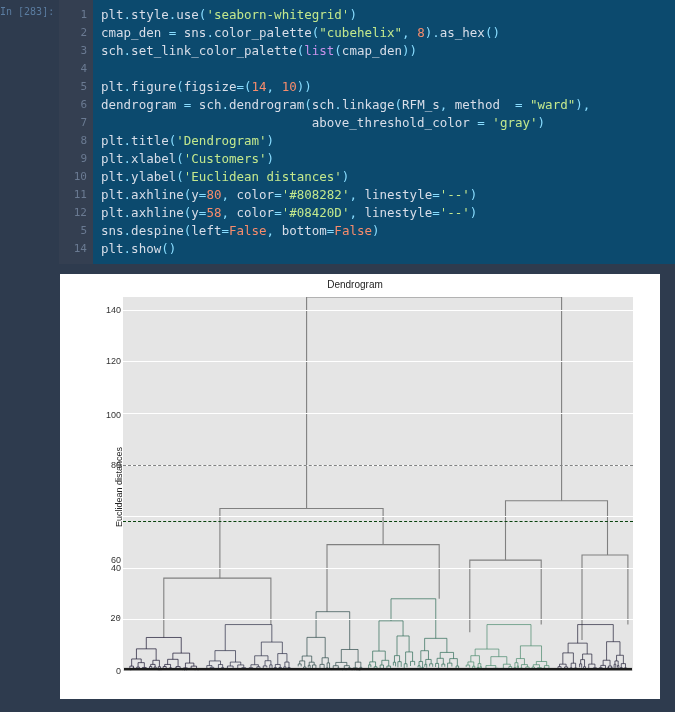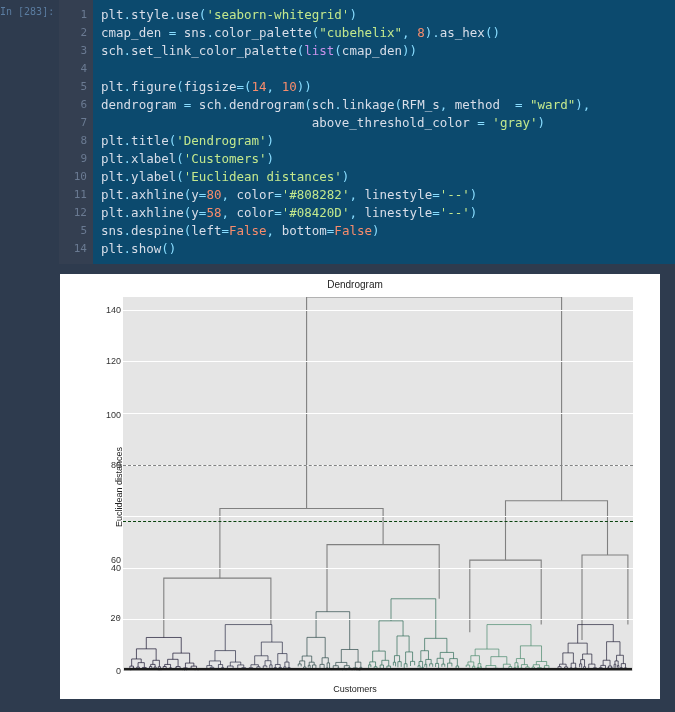--- a/index.html
+++ b/index.html
@@ -55,21 +55,20 @@
       <div class="gutter-line">14</div>
     </div>
   <div class="code" id="code"><div>plt<span class="pyk">.</span>style<span class="pyk">.</span>use<span class="pyk">(</span><span class="str">'seaborn-whitegrid'</span><span class="pyk">)</span></div><div>cmap_den <span class="pyk">=</span> sns<span class="pyk">.</span>color_palette<span class="pyk">(</span><span class="str">"cubehelix"</span><span class="pyk">,</span> <span class="num">8</span><span class="pyk">)</span><span class="pyk">.</span>as_hex<span class="pyk">()</span></div><div>sch<span class="pyk">.</span>set_link_color_palette<span class="pyk">(</span><span class="kw">list</span><span class="pyk">(</span>cmap_den<span class="pyk">))</span></div><div>&nbsp;</div><div>plt<span class="pyk">.</span>figure<span class="pyk">(</span>figsize<span class="pyk">=(</span><span class="num">14</span><span class="pyk">,</span> <span class="num">10</span><span class="pyk">))</span></div><div>dendrogram <span class="pyk">=</span> sch<span class="pyk">.</span>dendrogram<span class="pyk">(</span>sch<span class="pyk">.</span>linkage<span class="pyk">(</span>RFM_s<span class="pyk">,</span> method  <span class="pyk">=</span> <span class="str">"ward"</span><span class="pyk">),</span></div><div>                            above_threshold_color <span class="pyk">=</span> <span class="str">'gray'</span><span class="pyk">)</span></div><div>plt<span class="pyk">.</span>title<span class="pyk">(</span><span class="str">'Dendrogram'</span><span class="pyk">)</span></div><div>plt<span class="pyk">.</span>xlabel<span class="pyk">(</span><span class="str">'Customers'</span><span class="pyk">)</span></div><div>plt<span class="pyk">.</span>ylabel<span class="pyk">(</span><span class="str">'Euclidean distances'</span><span class="pyk">)</span></div><div>plt<span class="pyk">.</span>axhline<span class="pyk">(</span>y<span class="pyk">=</span><span class="num">80</span><span class="pyk">,</span> color<span class="pyk">=</span><span class="str">'#808282'</span><span class="pyk">,</span> linestyle<span class="pyk">=</span><span class="str">'--'</span><span class="pyk">)</span></div><div>plt<span class="pyk">.</span>axhline<span class="pyk">(</span>y<span class="pyk">=</span><span class="num">58</span><span class="pyk">,</span> color<span class="pyk">=</span><span class="str">'#08420D'</span><span class="pyk">,</span> linestyle<span class="pyk">=</span><span class="str">'--'</span><span class="pyk">)</span></div><div>sns<span class="pyk">.</span>despine<span class="pyk">(</span>left<span class="pyk">=</span><span class="bool">False</span><span class="pyk">,</span> bottom<span class="pyk">=</span><span class="bool">False</span><span class="pyk">)</span></div><div>plt<span class="pyk">.</span>show<span class="pyk">()</span></div></div>
 </div>
 
 <div class="out-wrap">
   <div class="chart" id="chart">
     <div class="title">Dendrogram</div>
     <div class="plot-bg"></div>
     <div class="ylabel">Euclidean distances</div>
-    <div class="xlabel">Customers</div>
     <svg class="dendro" id="dendro" viewBox="0 0 510 374">
         <path d="M 183.6 211.50344827586207 L 183.6 0 L 438.59999999999997 0 L 438.59999999999997 203.7655172413793" fill="none" stroke="gray" stroke-width="1.1"></path>
         <path d="M 96.9 281.14482758620693 L 96.9 211.50344827586207 L 260.1 211.50344827586207 L 260.1 247.61379310344827" fill="none" stroke="gray" stroke-width="1.1"></path>
         <path d="M 382.5 263.0896551724138 L 382.5 203.7655172413793 L 484.5 203.7655172413793 L 484.5 257.9310344827586" fill="none" stroke="gray" stroke-width="1.1"></path>
         <path d="M 40.800000000000004 340.4689655172414 L 40.800000000000004 281.14482758620693 L 147.89999999999998 281.14482758620693 L 147.89999999999998 327.57241379310346" fill="none" stroke="gray" stroke-width="1.1"></path>
         <path d="M 204 314.6758620689655 L 204 247.61379310344827 L 316.2 247.61379310344827 L 316.2 301.7793103448276" fill="none" stroke="gray" stroke-width="1.1"></path>
         <path d="M 346.8 335.3103448275862 L 346.8 263.0896551724138 L 418.2 263.0896551724138 L 418.2 327.57241379310346" fill="none" stroke="gray" stroke-width="1.1"></path>
         <path d="M 459 343.048275862069 L 459 257.9310344827586 L 504.9 257.9310344827586 L 504.9 327.57241379310346" fill="none" stroke="gray" stroke-width="1.1"></path>
         <path d="M 5.970241187246443 372.76532867750046 L 5.970241187246443 372.0987006822473 L 7.700549986852754 372.0987006822473 L 7.700549986852754 373.26876425973313" fill="none" stroke="#1a1530" stroke-width="0.7"></path>
         <path d="M 9.552524173205287 372.13836374695296 L 9.552524173205287 371.0212573700902 L 11.396885926007661 371.0212573700902 L 11.396885926007661 372.49349465813344" fill="none" stroke="#1a1530" stroke-width="0.7"></path>

